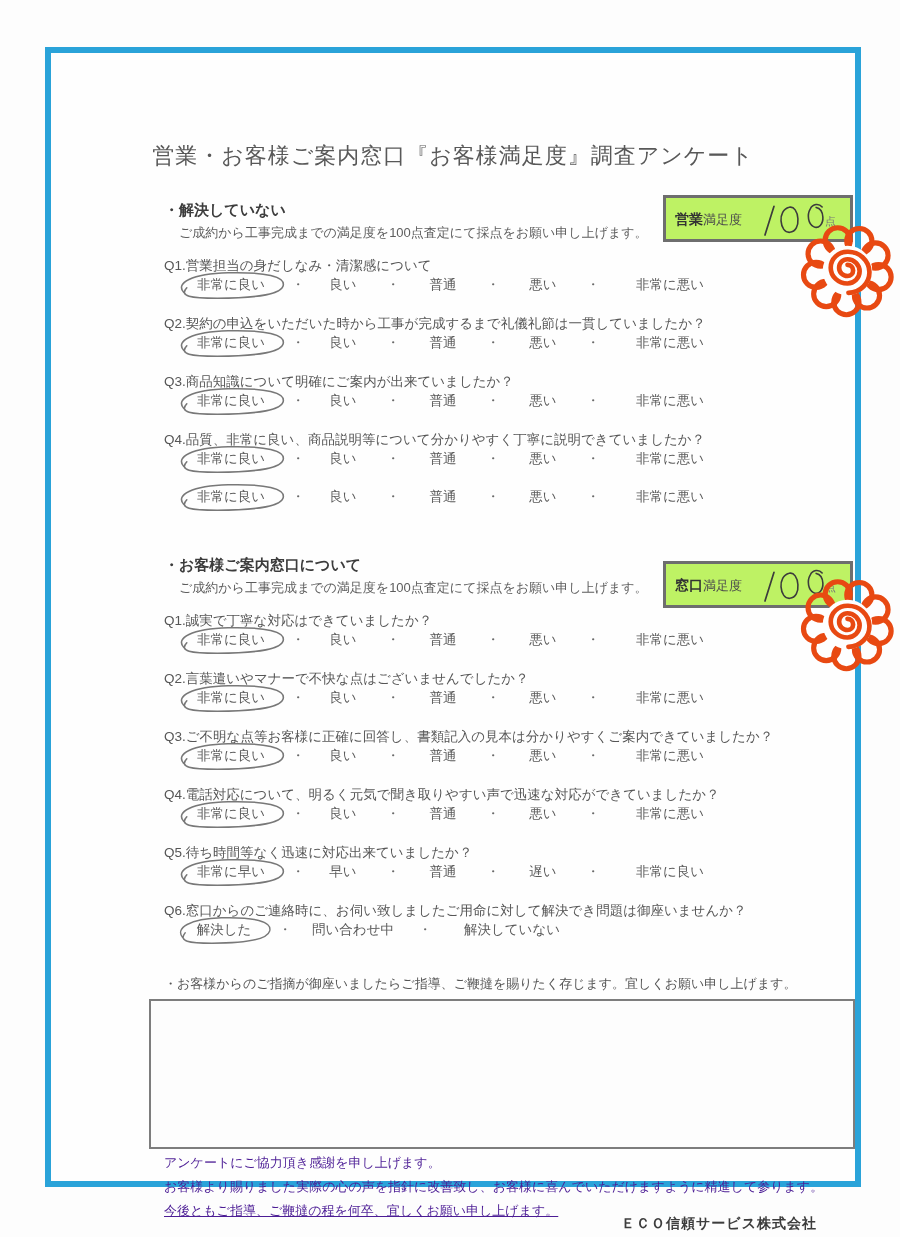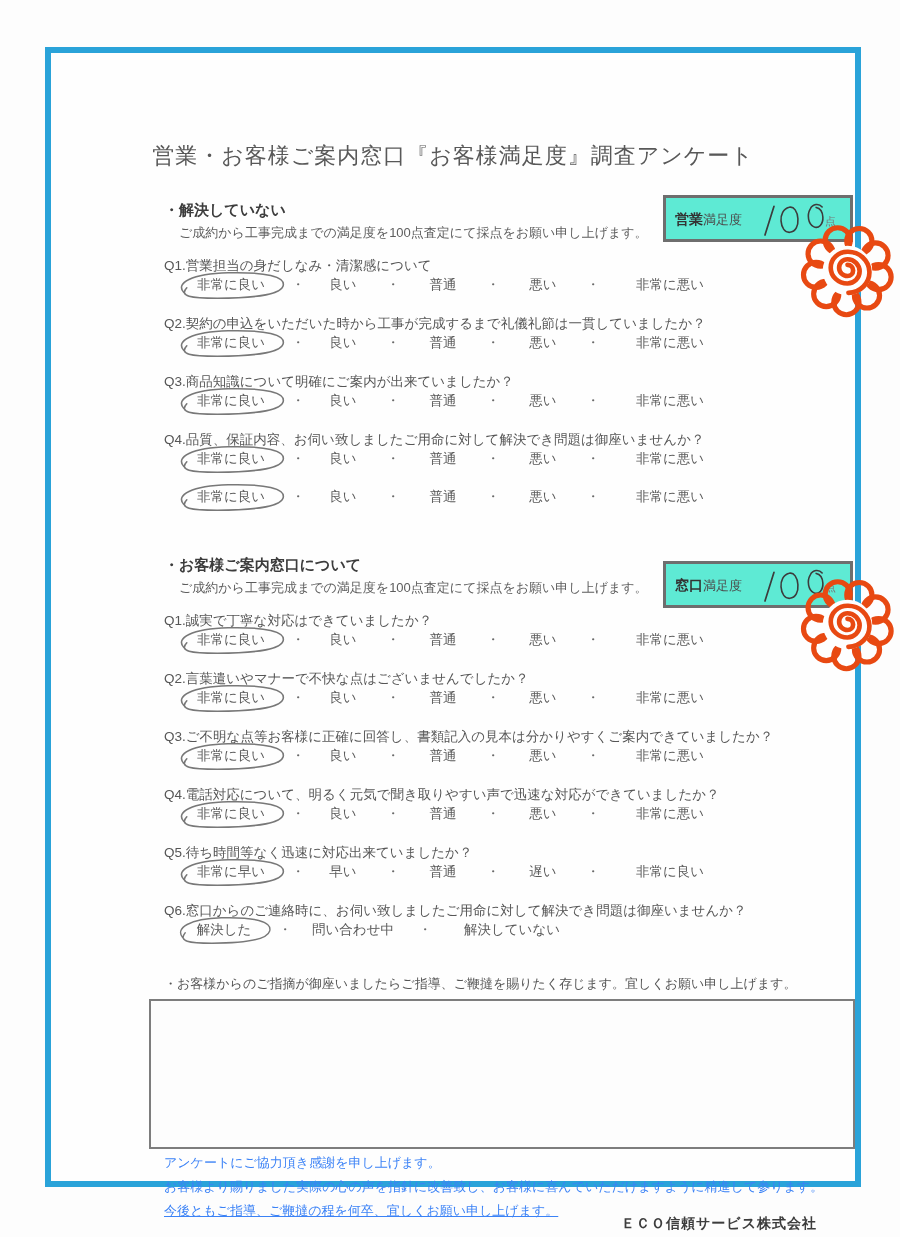--- a/index.html
+++ b/index.html
@@ -10,29 +10,29 @@
   .section{position:absolute;left:0;width:100%;}
   .sec-header{position:absolute;left:113px;top:0;font-size:15px;font-weight:bold;color:#3c3c3c;}
   .sec-sub{position:absolute;left:128px;top:23px;font-size:13px;color:#5d5d5d;}
   .questions{position:absolute;left:113px;top:55px;width:700px;}
   .q{margin-bottom:12px;}
   .q-label{height:20px;font-size:13.5px;color:#565656;line-height:20px;white-space:nowrap;}
   .q-opts{height:26px;display:flex;align-items:flex-start;padding-left:17px;font-size:13.5px;color:#5a5a5a;}
   .opt{display:inline-block;text-align:center;position:relative;white-space:nowrap;}
   .dot{display:inline-block;text-align:center;color:#6a6a6a;}
   .sel-svg{position:absolute;left:-7px;top:-7px;width:calc(100% + 14px);height:32px;pointer-events:none;}
-  .scorebox{position:absolute;left:612px;width:190px;height:47px;border:3px solid #6e6e6e;background:#5eead4;box-sizing:border-box;}
+  .scorebox{position:absolute;left:612px;width:190px;height:47px;border:3px solid #6e6e6e;background:#bef264;box-sizing:border-box;}
   .sb-label{position:absolute;left:9px;top:13px;font-size:13px;color:#4c4c4c;white-space:nowrap;}
   .sb-label b{font-size:14px;color:#333;}
   .sb-unit{position:absolute;right:14px;top:16px;font-size:11px;color:#777;}
   .sb-hand{position:absolute;left:88px;top:2px;width:80px;height:40px;transform:rotate(-4deg);}
   .stamp{position:absolute;width:97px;height:97px;}
   .comment-prompt{position:absolute;left:113px;top:922px;font-size:13px;color:#555;white-space:nowrap;}
   .comment-box{position:absolute;left:98px;top:946px;width:706px;height:150px;border:2px solid #7d7d7d;background:#fdfdfd;box-sizing:border-box;}
-  .footer-line{position:absolute;left:113px;font-size:13px;color:#3b82f6;white-space:nowrap;}
+  .footer-line{position:absolute;left:113px;font-size:13px;color:#4c1d95;white-space:nowrap;}
   .company{position:absolute;right:38px;top:1162px;font-size:14px;font-weight:bold;color:#3d3d3d;letter-spacing:1px;}
 </style>
 </head>
 <body>
 
 <div id="page">
   <div id="frame">
 
     <div class="title">営業・お客様ご案内窓口『お客様満足度』調査アンケート</div>
 
@@ -82,21 +82,21 @@
               <span class="opt" style="width: 56px;">良い</span>
               <span class="dot" style="width: 44px;">・</span>
               <span class="opt" style="width: 56px;">普通</span>
               <span class="dot" style="width: 44px;">・</span>
               <span class="opt" style="width: 56px;">悪い</span>
               <span class="dot" style="width: 44px;">・</span>
               <span class="opt" style="width: 110px;">非常に悪い</span>
             </div>
           </div>
           <div class="q">
-            <div class="q-label">Q4.品質、保証内容、お伺い致しましたご用命に対して解決でき問題は御座いませんか？</div>
+            <div class="q-label">Q4.品質、非常に良い、商品説明等について分かりやすく丁寧に説明できていましたか？</div>
             <div class="q-opts">
               <span class="opt" style="width: 100px;">非常に良い<svg class="sel-svg" viewBox="0 0 116 34" preserveAspectRatio="none">
                   <path d="M10 25 C 1 15 18 5 55 4 C 93 3 114 8 111 18 C 108 28 76 31 44 31 C 17 31 5 29 13 20" fill="none" stroke="#787878" stroke-width="1.6" stroke-linecap="round"></path>
                 </svg></span>
               <span class="dot" style="width: 34px;">・</span>
               <span class="opt" style="width: 56px;">良い</span>
               <span class="dot" style="width: 44px;">・</span>
               <span class="opt" style="width: 56px;">普通</span>
               <span class="dot" style="width: 44px;">・</span>
               <span class="opt" style="width: 56px;">悪い</span>

